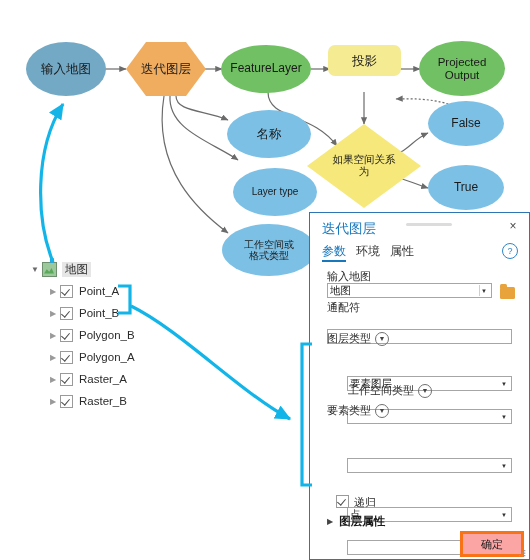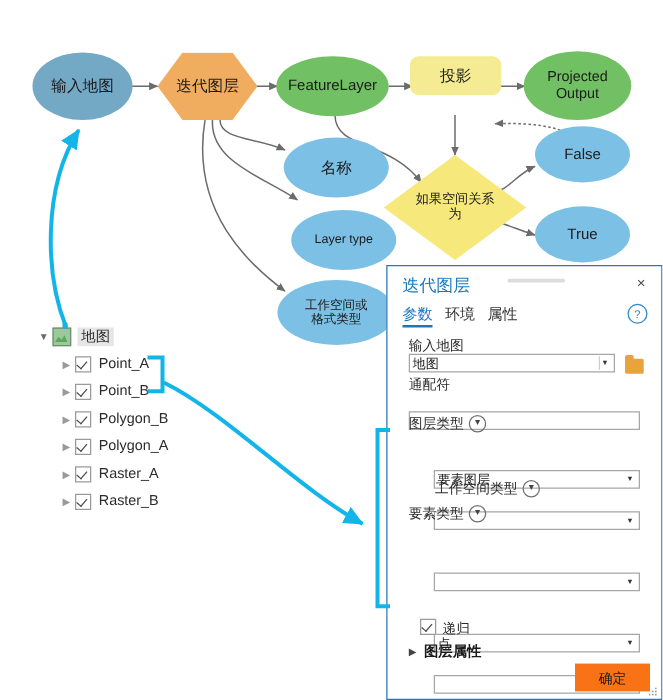--- a/index.html
+++ b/index.html
@@ -51,21 +51,21 @@
   .flabel{font-size:11px;color:#2b2b2b;white-space:nowrap;display:flex;align-items:center;gap:4px;}
   .caret-circle{width:12px;height:12px;border:1px solid #707070;border-radius:50%;display:inline-flex;align-items:center;justify-content:center;font-size:7px;color:#444;line-height:1;}
   .input{height:15px;border:1px solid #a6a6a6;background:#fff;box-sizing:border-box;font-size:10.5px;color:#1a1a1a;display:flex;align-items:center;padding:0 2px;position:relative;}
   .input .val{flex:1;overflow:hidden;white-space:nowrap;}
   .ddarrow{width:10px;height:100%;display:flex;align-items:center;justify-content:center;color:#333;font-size:6px;}
   .ddsep{position:absolute;right:11px;top:1px;bottom:1px;width:1px;background:#cfcfcf;}
   .folder{position:absolute;width:15px;height:12px;background:#e8a33d;border-radius:1.5px;}
   .folder:before{content:"";position:absolute;left:0;top:-3px;width:7px;height:4px;background:#e8a33d;border-radius:1.5px 1.5px 0 0;}
   #chk-rec{position:absolute;left:26px;top:494px;display:flex;align-items:flex-start;gap:5px;font-size:11px;color:#2b2b2b;}
   #layer-prop{position:absolute;left:18px;top:512px;display:flex;align-items:center;gap:6px;font-size:11.5px;color:#1a1a1a;font-weight:bold;}
-  #ok{position:absolute;left:151px;top:531px;width:58px;height:20px;border:1px solid #f97316;background:#f97316;font-size:11px;display:flex;align-items:center;justify-content:center;color:#1a1a1a;}
+  #ok{position:absolute;left:151px;top:531px;width:58px;height:20px;border:3px solid #f97316;background:#fca5a5;font-size:11px;display:flex;align-items:center;justify-content:center;color:#1a1a1a;}
   #grip{position:absolute;right:3px;bottom:2px;width:7px;height:7px;}
 
   
   #anno{position:absolute;left:0;top:0;width:530px;height:560px;pointer-events:none;}
 </style>
 </head>
 <body>
 
 <div id="root">
 

